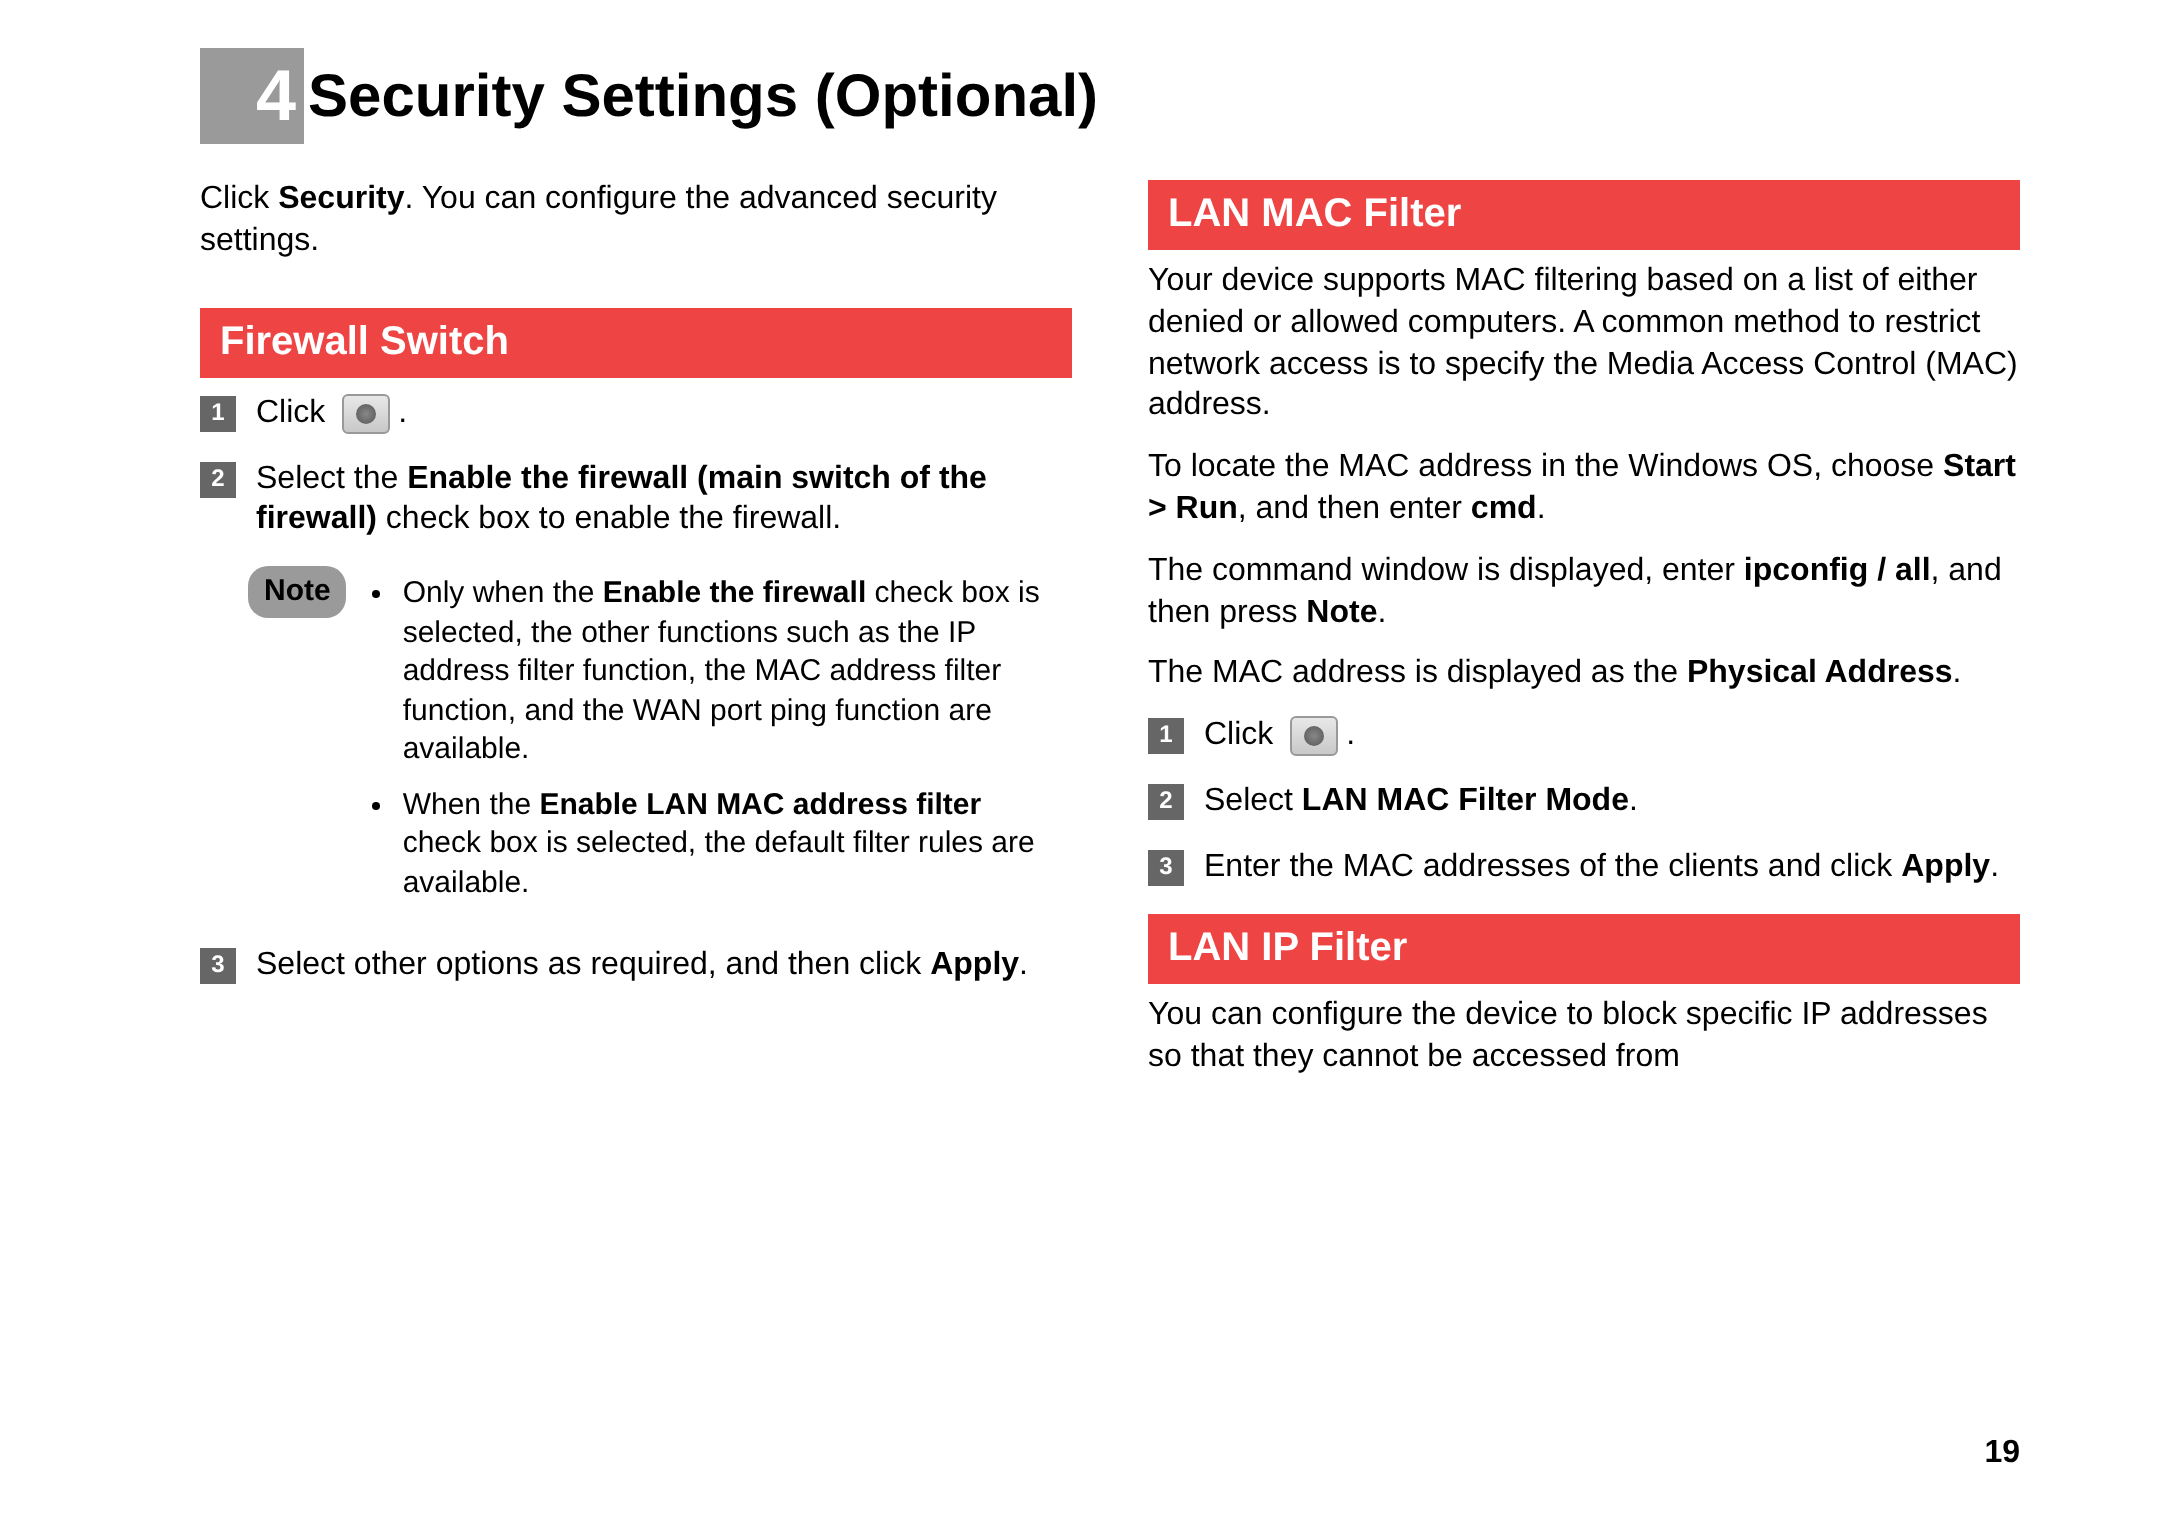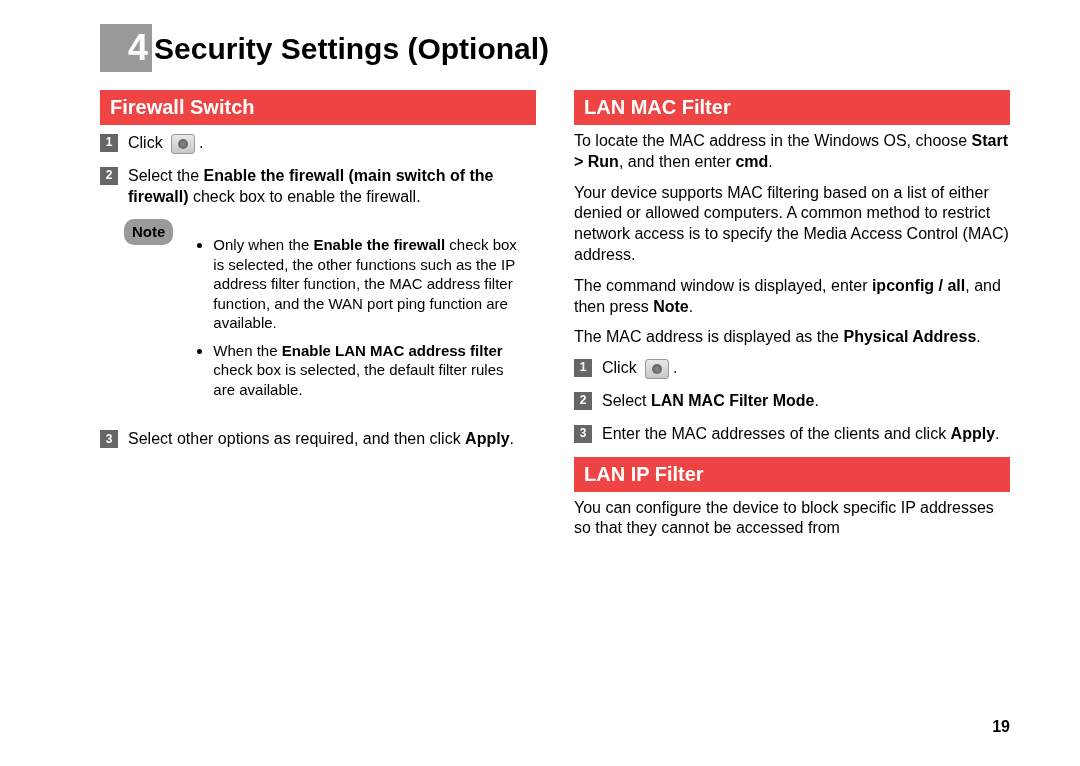--- a/index.html
+++ b/index.html
@@ -110,21 +110,21 @@
     align-self: flex-start;
     font-size: 15px;
     border-radius: 10px;
   }
   .note-body {
     flex: 1;
     padding-left: 10px;
     font-size: 15px;
   }
   .note-body ul {
-    margin: 16px;
+    margin: 4px;
     padding-left: 14px;
   }
   .note-body li { margin-bottom: 8px; }
   .pagenum {
     position: absolute;
     bottom: 28px;
     right: 70px;
     font-weight: bold;
     font-size: 16px;
   }
@@ -136,20 +136,23 @@
 
   <div class="chapter-head">
     <div class="chapter-num-box">4</div>
     <div class="chapter-title">Security Settings (Optional)</div>
   </div>
 
   <div class="columns">
 
     <div class="col">
 
+      <p class="intro">
+        <span>Click </span><b>Security</b><span>. You can configure the advanced security settings.</span>
+      </p>
 
       <div class="section-bar">Firewall Switch</div>
 
 
       <div class="numlist">
 
         <div class="numitem">
           <div class="badge">1</div>
           <div class="txt">
             <span>Click </span><span class="icon-box"></span><span>.</span>
@@ -187,26 +190,26 @@
           </div>
         </div>
       </div>
 
     </div>
 
     <div class="col">
 
       <div class="section-bar">LAN MAC Filter</div>
 
+      <p>Your device supports MAC filtering based on a list of either denied or allowed computers. A common method to restrict network access is to specify the Media Access Control (MAC) address.</p>
+
       <p>
         <span>To locate the MAC address in the Windows OS, choose </span><b>Start &gt; Run</b><span>, and then enter </span><b>cmd</b><span>.</span>
       </p>
 
-      <p>Your device supports MAC filtering based on a list of either denied or allowed computers. A common method to restrict network access is to specify the Media Access Control (MAC) address.</p>
-
       <p>
         <span>The command window is displayed, enter </span><b>ipconfig / all</b><span>, and then press </span><b>Note</b><span>.</span>
       </p>
 
       <p>
         <span>The MAC address is displayed as the </span><b>Physical Address</b><span>.</span>
       </p>
 
       <div class="numlist">
 

